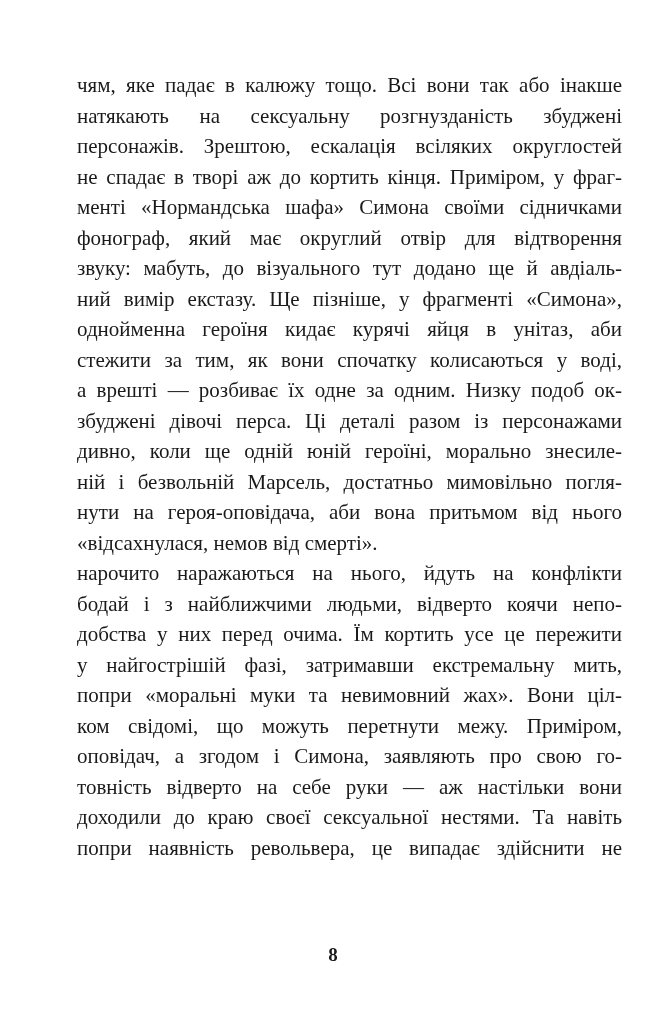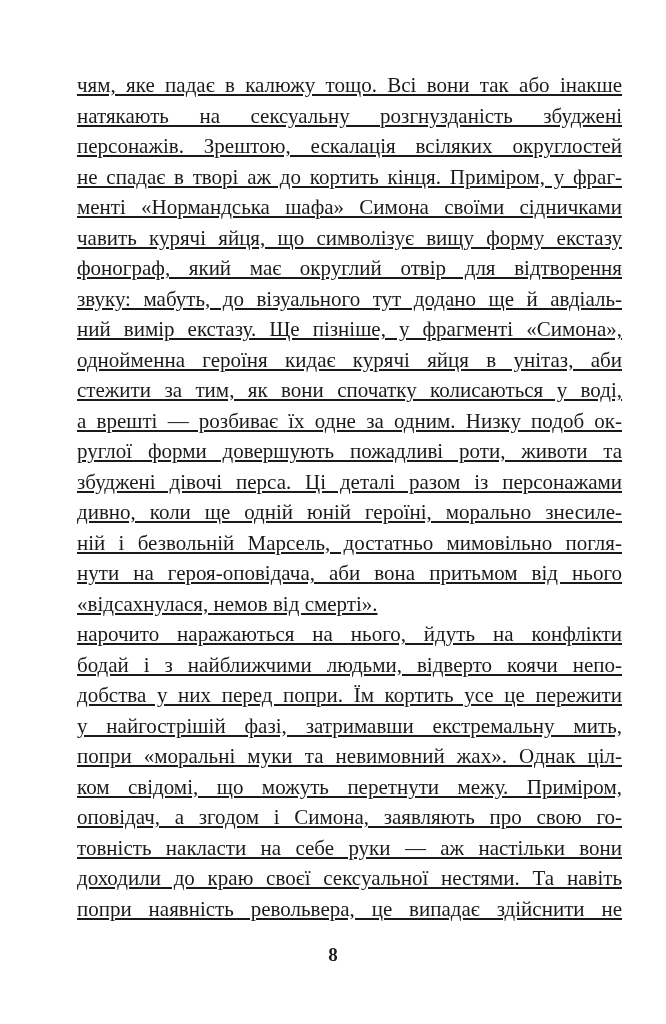--- a/index.html
+++ b/index.html
@@ -13,21 +13,20 @@
     font-size: 21px;
     line-height: 30.5px;
     color: #1a1a1a;
   }
   .line {
     display: block;
     white-space: nowrap;
     text-align: justify;
     text-align-last: justify;
     height: 30.5px;
-    text-decoration: underline;
   }
   .line.last { text-align-last: left; }
   .line.indent { padding-left: 24px; }
   .page-number {
     position: absolute;
     top: 944px;
     left: 0;
     width: 666px;
     text-align: center;
     font-family: "Liberation Serif", "DejaVu Serif", serif;
@@ -39,41 +38,39 @@
 </head>
 <body>
 
 <div class="page">
   <div>
     <span class="line">чям, яке падає в калюжу тощо. Всі вони так або інакше</span>
     <span class="line">натякають на сексуальну розгнузданість збуджені</span>
     <span class="line">персонажів. Зрештою, ескалація всіляких округлостей</span>
     <span class="line">не спадає в творі аж до кортить кінця. Приміром, у фраг-</span>
     <span class="line">менті «Нормандська шафа» Симона своїми сідничками</span>
-    <span class="line">чавить курячі яйця, що символізує вищу форму екстазу</span>
     <span class="line">фонограф, який має округлий отвір для відтворення</span>
     <span class="line">звуку: мабуть, до візуального тут додано ще й авдіаль-</span>
     <span class="line">ний вимір екстазу. Ще пізніше, у фрагменті «Симона»,</span>
     <span class="line">однойменна героїня кидає курячі яйця в унітаз, аби</span>
     <span class="line">стежити за тим, як вони спочатку колисаються у воді,</span>
     <span class="line">а врешті — розбиває їх одне за одним. Низку подоб ок-</span>
-    <span class="line">руглої форми довершують пожадливі роти, животи та</span>
     <span class="line">збуджені дівочі перса. Ці деталі разом із персонажами</span>
     <span class="line">дивно, коли ще одній юній героїні, морально знесиле-</span>
     <span class="line">ній і безвольній Марсель, достатньо мимовільно погля-</span>
     <span class="line">нути на героя-оповідача, аби вона притьмом від нього</span>
     <span class="line last">«відсахнулася, немов від смерті».</span>
   </div>
   <div>
     <span class="line">нарочито наражаються на нього, йдуть на конфлікти</span>
     <span class="line">бодай і з найближчими людьми, відверто коячи непо-</span>
-    <span class="line">добства у них перед попри. Їм кортить усе це пережити</span>
+    <span class="line">добства у них перед очима. Їм кортить усе це пережити</span>
     <span class="line">у найгострішій фазі, затримавши екстремальну мить,</span>
-    <span class="line">попри «моральні муки та невимовний жах». Однак ціл-</span>
+    <span class="line">попри «моральні муки та невимовний жах». Вони ціл-</span>
     <span class="line">ком свідомі, що можуть перетнути межу. Приміром,</span>
     <span class="line">оповідач, а згодом і Симона, заявляють про свою го-</span>
-    <span class="line">товність накласти на себе руки — аж настільки вони</span>
+    <span class="line">товність відверто на себе руки — аж настільки вони</span>
     <span class="line">доходили до краю своєї сексуальної нестями. Та навіть</span>
     <span class="line">попри наявність револьвера, це випадає здійснити не</span>
   </div>
 </div>
 
 <div class="page-number">8</div>
 
 </body></html>

